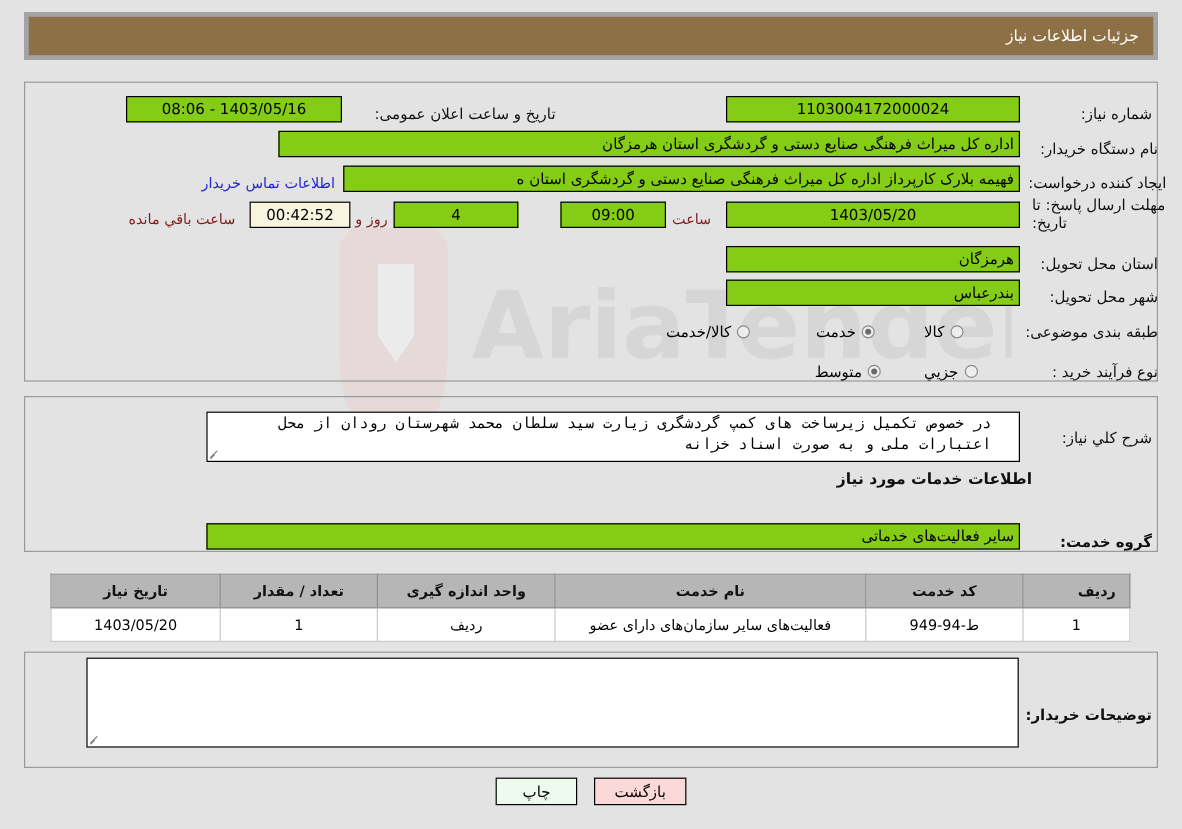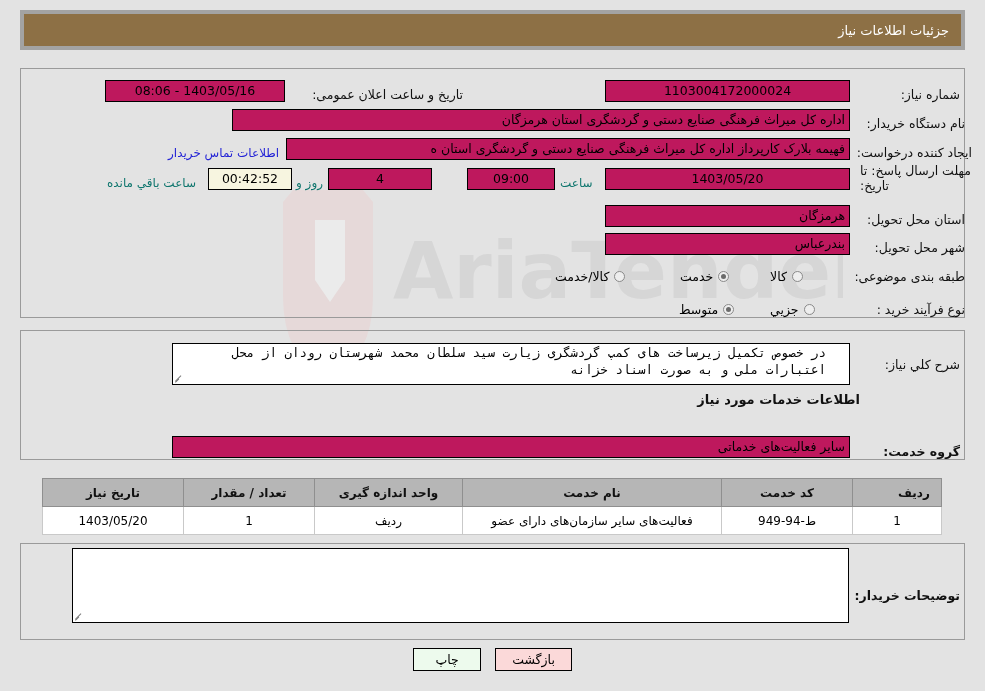--- a/index.html
+++ b/index.html
@@ -43,31 +43,31 @@
   #panel-top{left:20px;top:68px;width:945px;height:250px;}
   #panel-mid{left:20px;top:330px;width:945px;height:130px;}
   #panel-bottom{left:20px;top:543px;width:945px;height:97px;}
 
   
   .row{position:absolute;display:flex;align-items:flex-end;}
   .lbl{text-align:left;font-size:12.5px;color:#111;white-space:nowrap;}
   .lbl2{text-align:left;font-size:12.5px;color:#111;line-height:15px;}
 
   .fld{
-    background:#be185d;border:1px solid #000;box-sizing:border-box;
+    background:#84cc16;border:1px solid #000;box-sizing:border-box;
     height:22px;line-height:20px;font-size:12.5px;
     padding:0 4px;overflow:hidden;white-space:nowrap;
     color:#000;
   }
   .fld.c{text-align:center;}
   .fld.r{text-align:right;}
   .fld.cream{background:#f7f5e0;}
 
   .lnk{color:#2323d6;font-size:12px;white-space:nowrap;cursor:pointer;}
-  .plain{font-size:12px;color:#0f766e;white-space:nowrap;}
+  .plain{font-size:12px;color:#7f1d1d;white-space:nowrap;}
 
   
   .radio{
     width:11px;height:11px;border:1px solid #8a8a8a;border-radius:50%;
     background:#eeeeee;box-sizing:border-box;display:inline-block;
     vertical-align:middle;position:relative;
   }
   .radio.on::after{
     content:"";position:absolute;left:2px;top:2px;width:5px;height:5px;
     border-radius:50%;background:#6b6b6b;

